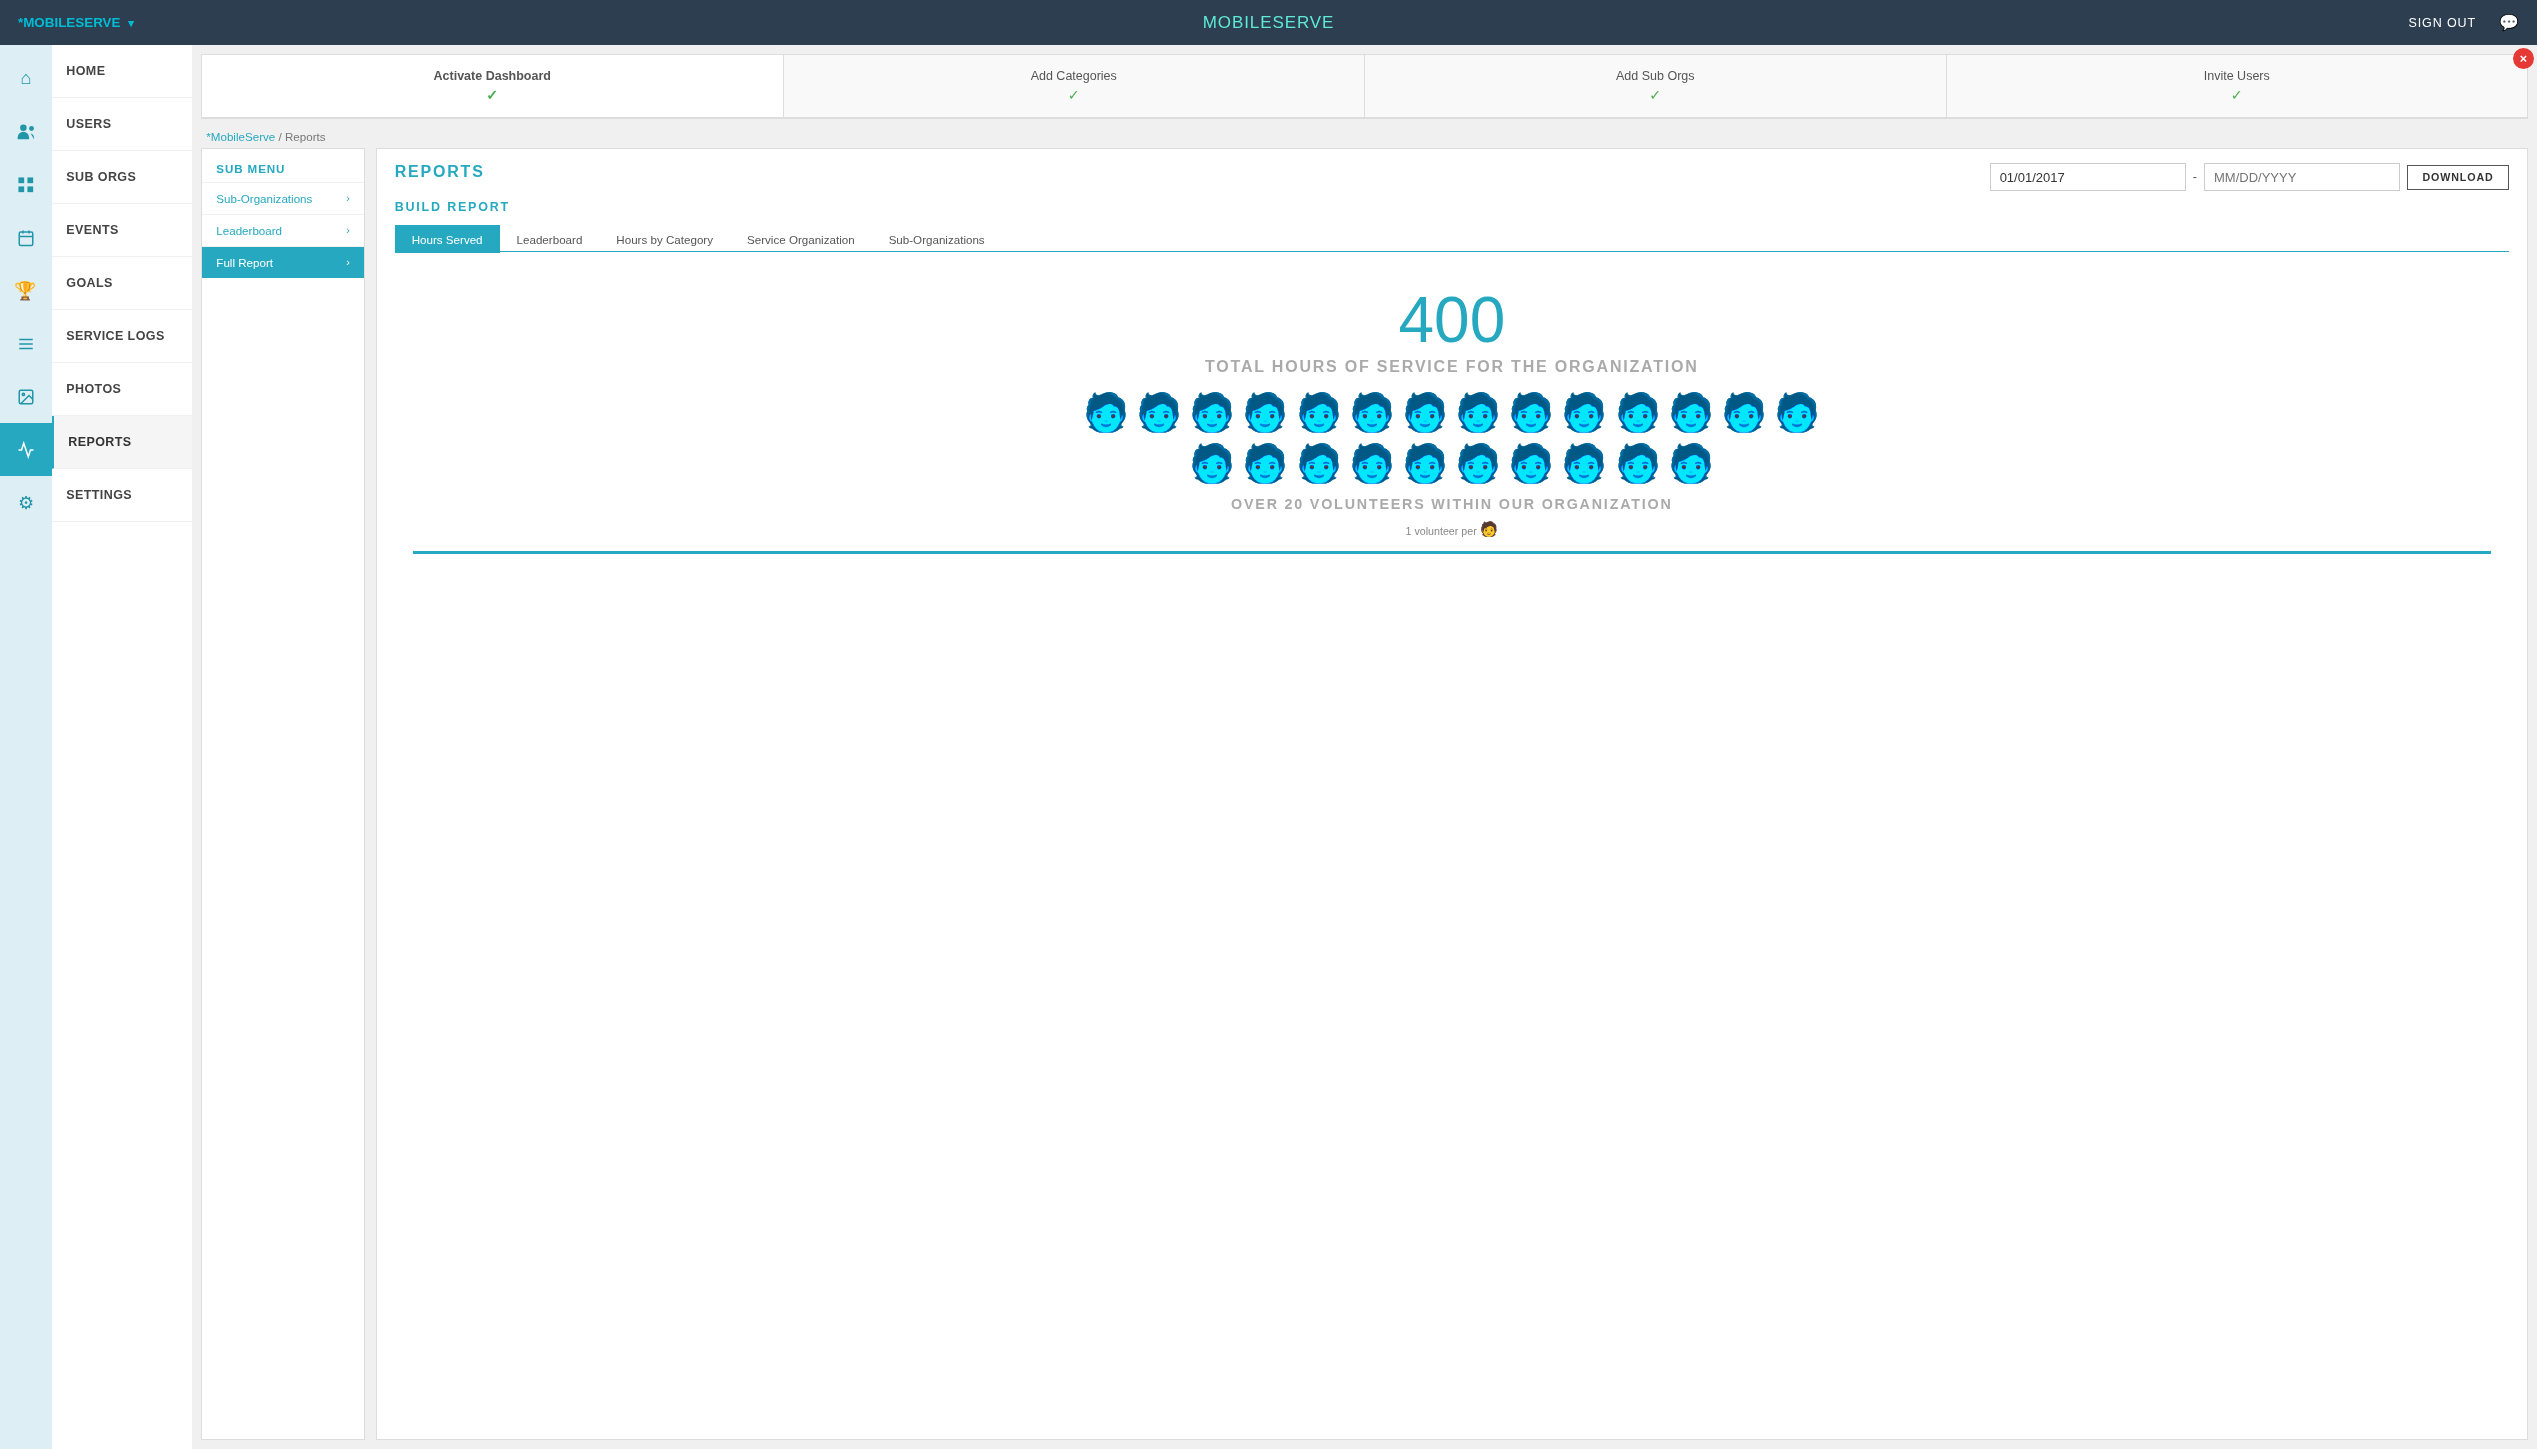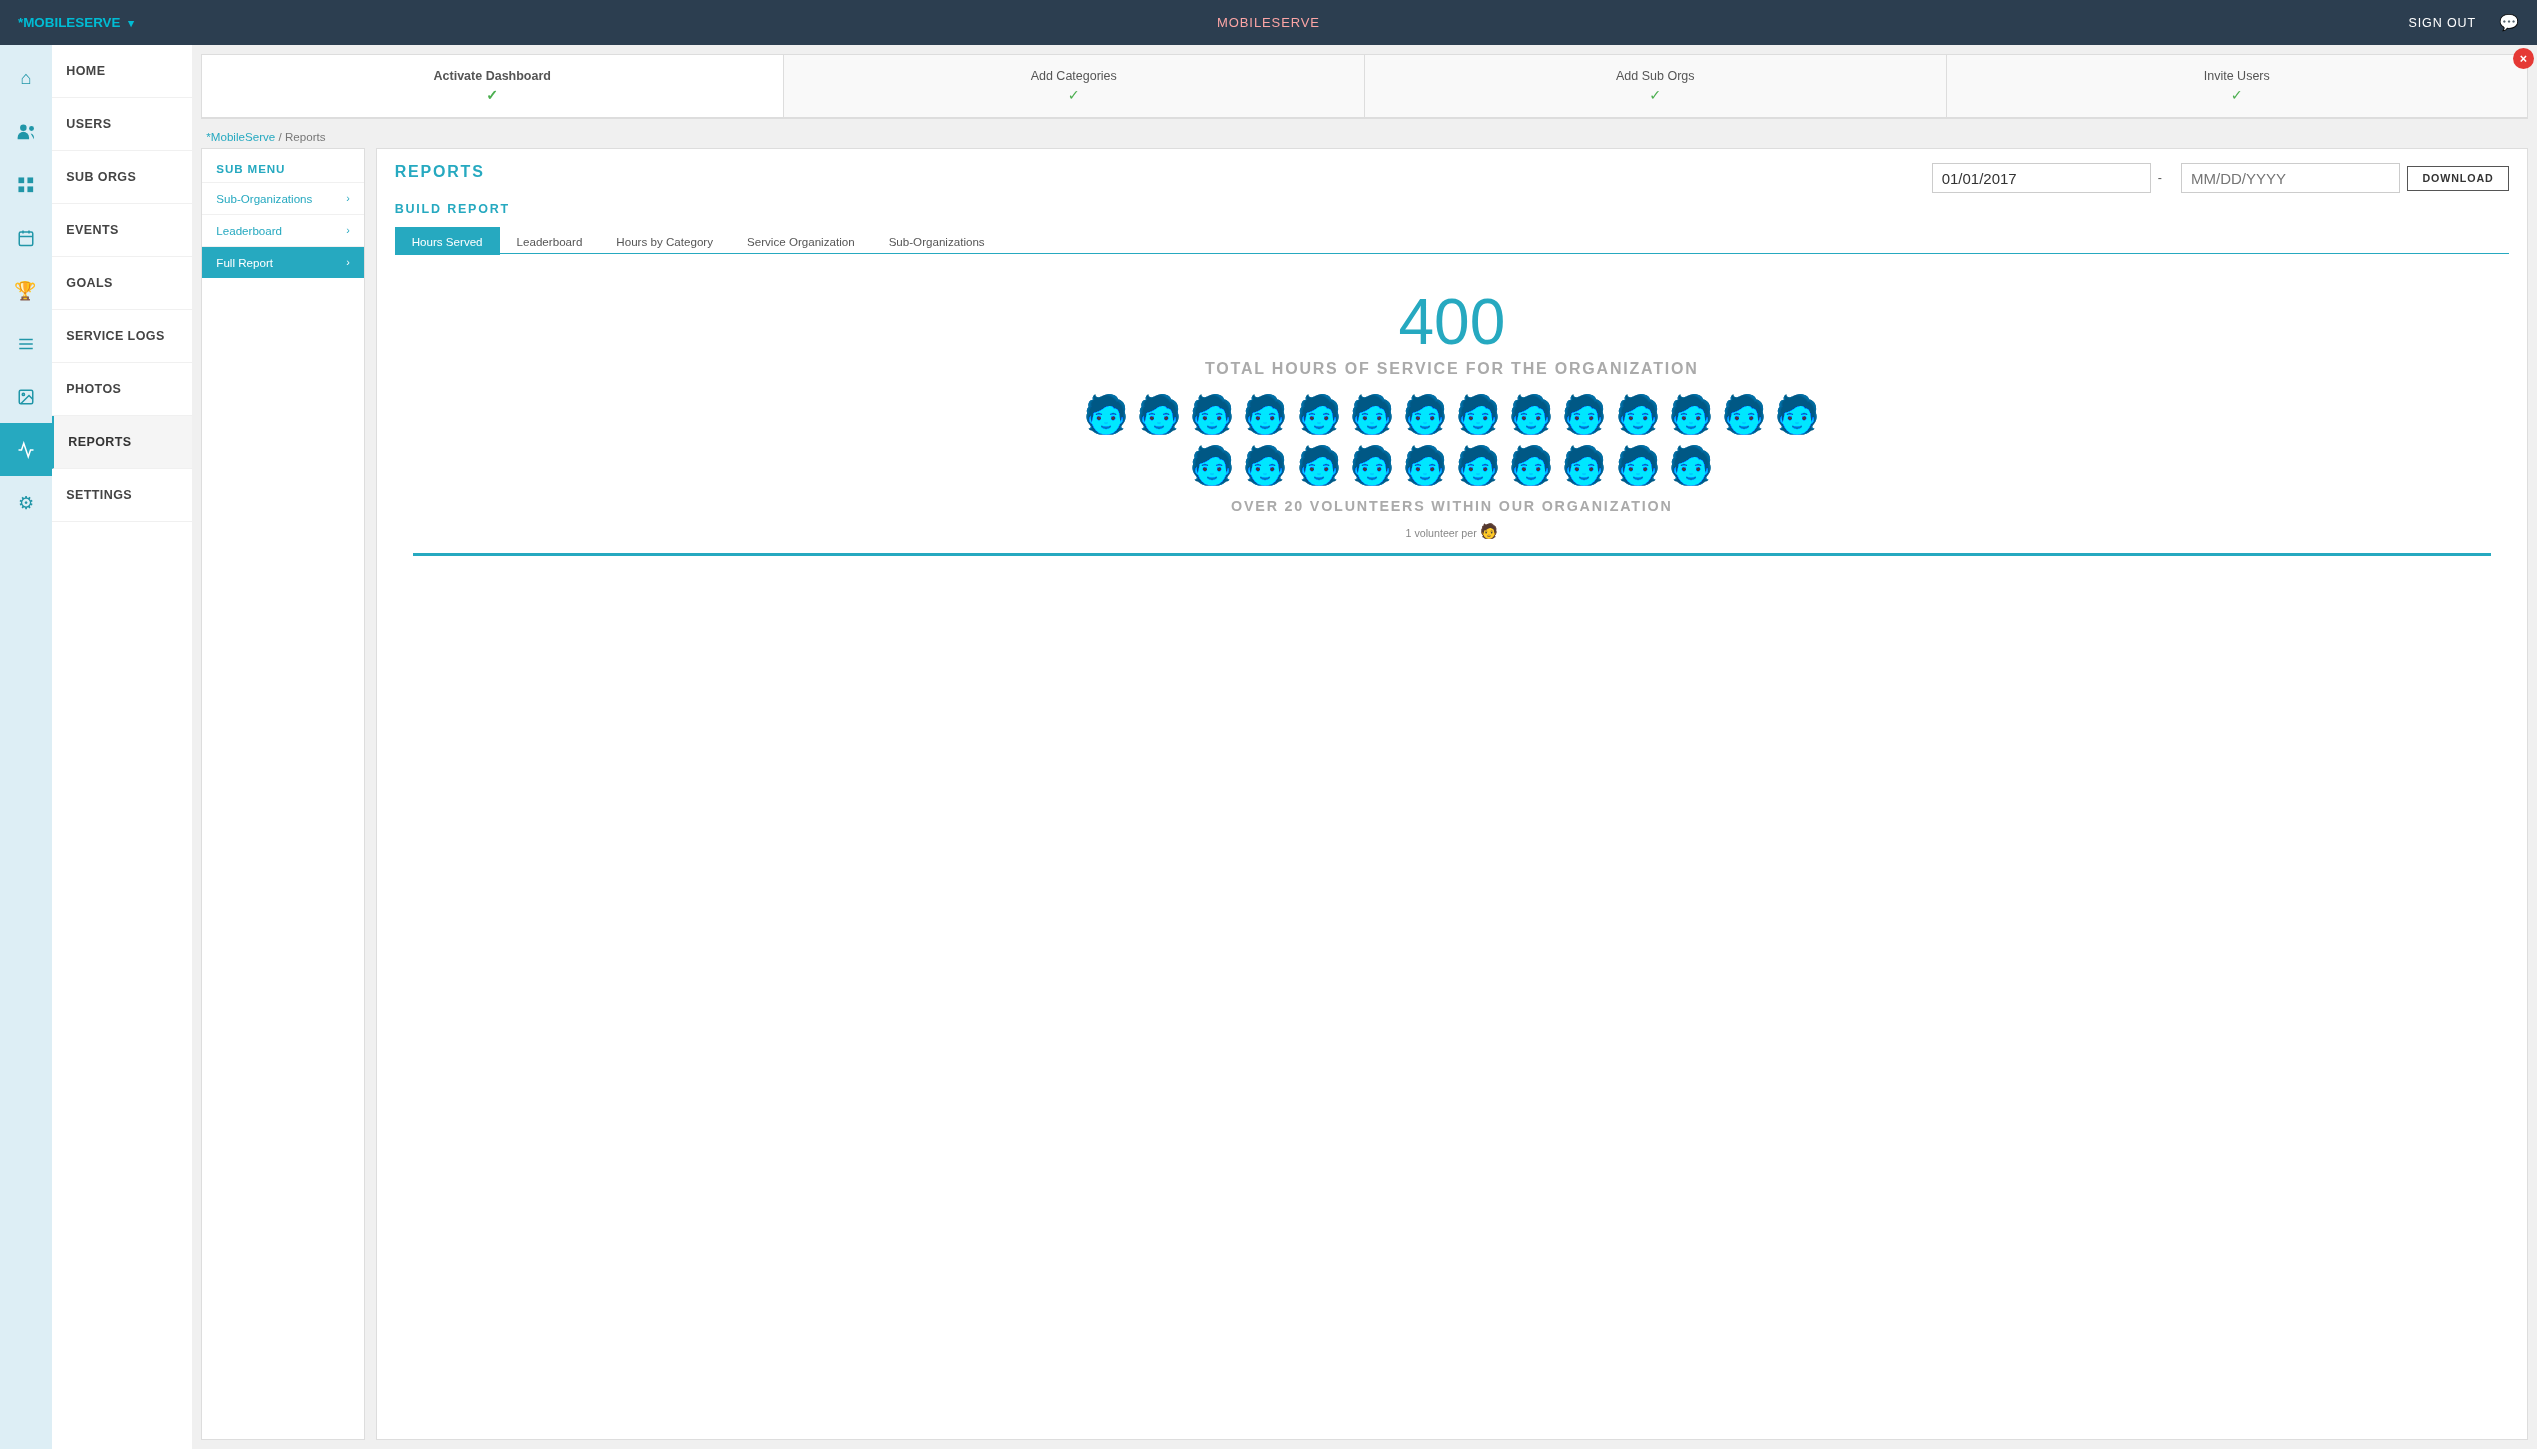--- a/index.html
+++ b/index.html
@@ -21,22 +21,22 @@
       align-items: center;
       gap: 5.3px;
       color: #00bcd4;
       font-weight: bold;
       font-size: 13.4px;
     }
     .top-nav-title {
       position: absolute;
       left: 50%;
       transform: translateX(-50%);
-      color: #fca5a5;
-      font-size: 13px;
+      color: #5eead4;
+      font-size: 17px;
       letter-spacing: 0.9px;
     }
     .top-nav-right {
       margin-left: auto;
       display: flex;
       align-items: center;
       gap: 23px;
     }
     .sign-out-btn {
       color: white;
@@ -228,24 +228,23 @@
     .report-controls {
       display: flex;
       align-items: center;
       justify-content: flex-end;
       gap: 7.1px;
       margin-bottom: 9px;
     }
     .date-input {
       border: 0.9px solid #ccc;
       padding: 5.3px 9px;
-      font-size: 15px;
+      font-size: 13px;
       color: #333;
       background: white;
-      margin-left: 12px;
     }
     .date-separator { font-size: 12.5px; color: #555; }
     .download-btn {
       border: 1.8px solid #555;
       background: white;
       padding: 5.3px 14.3px;
       font-size: 10.7px;
       font-weight: bold;
       letter-spacing: 0.9px;
       cursor: pointer;

